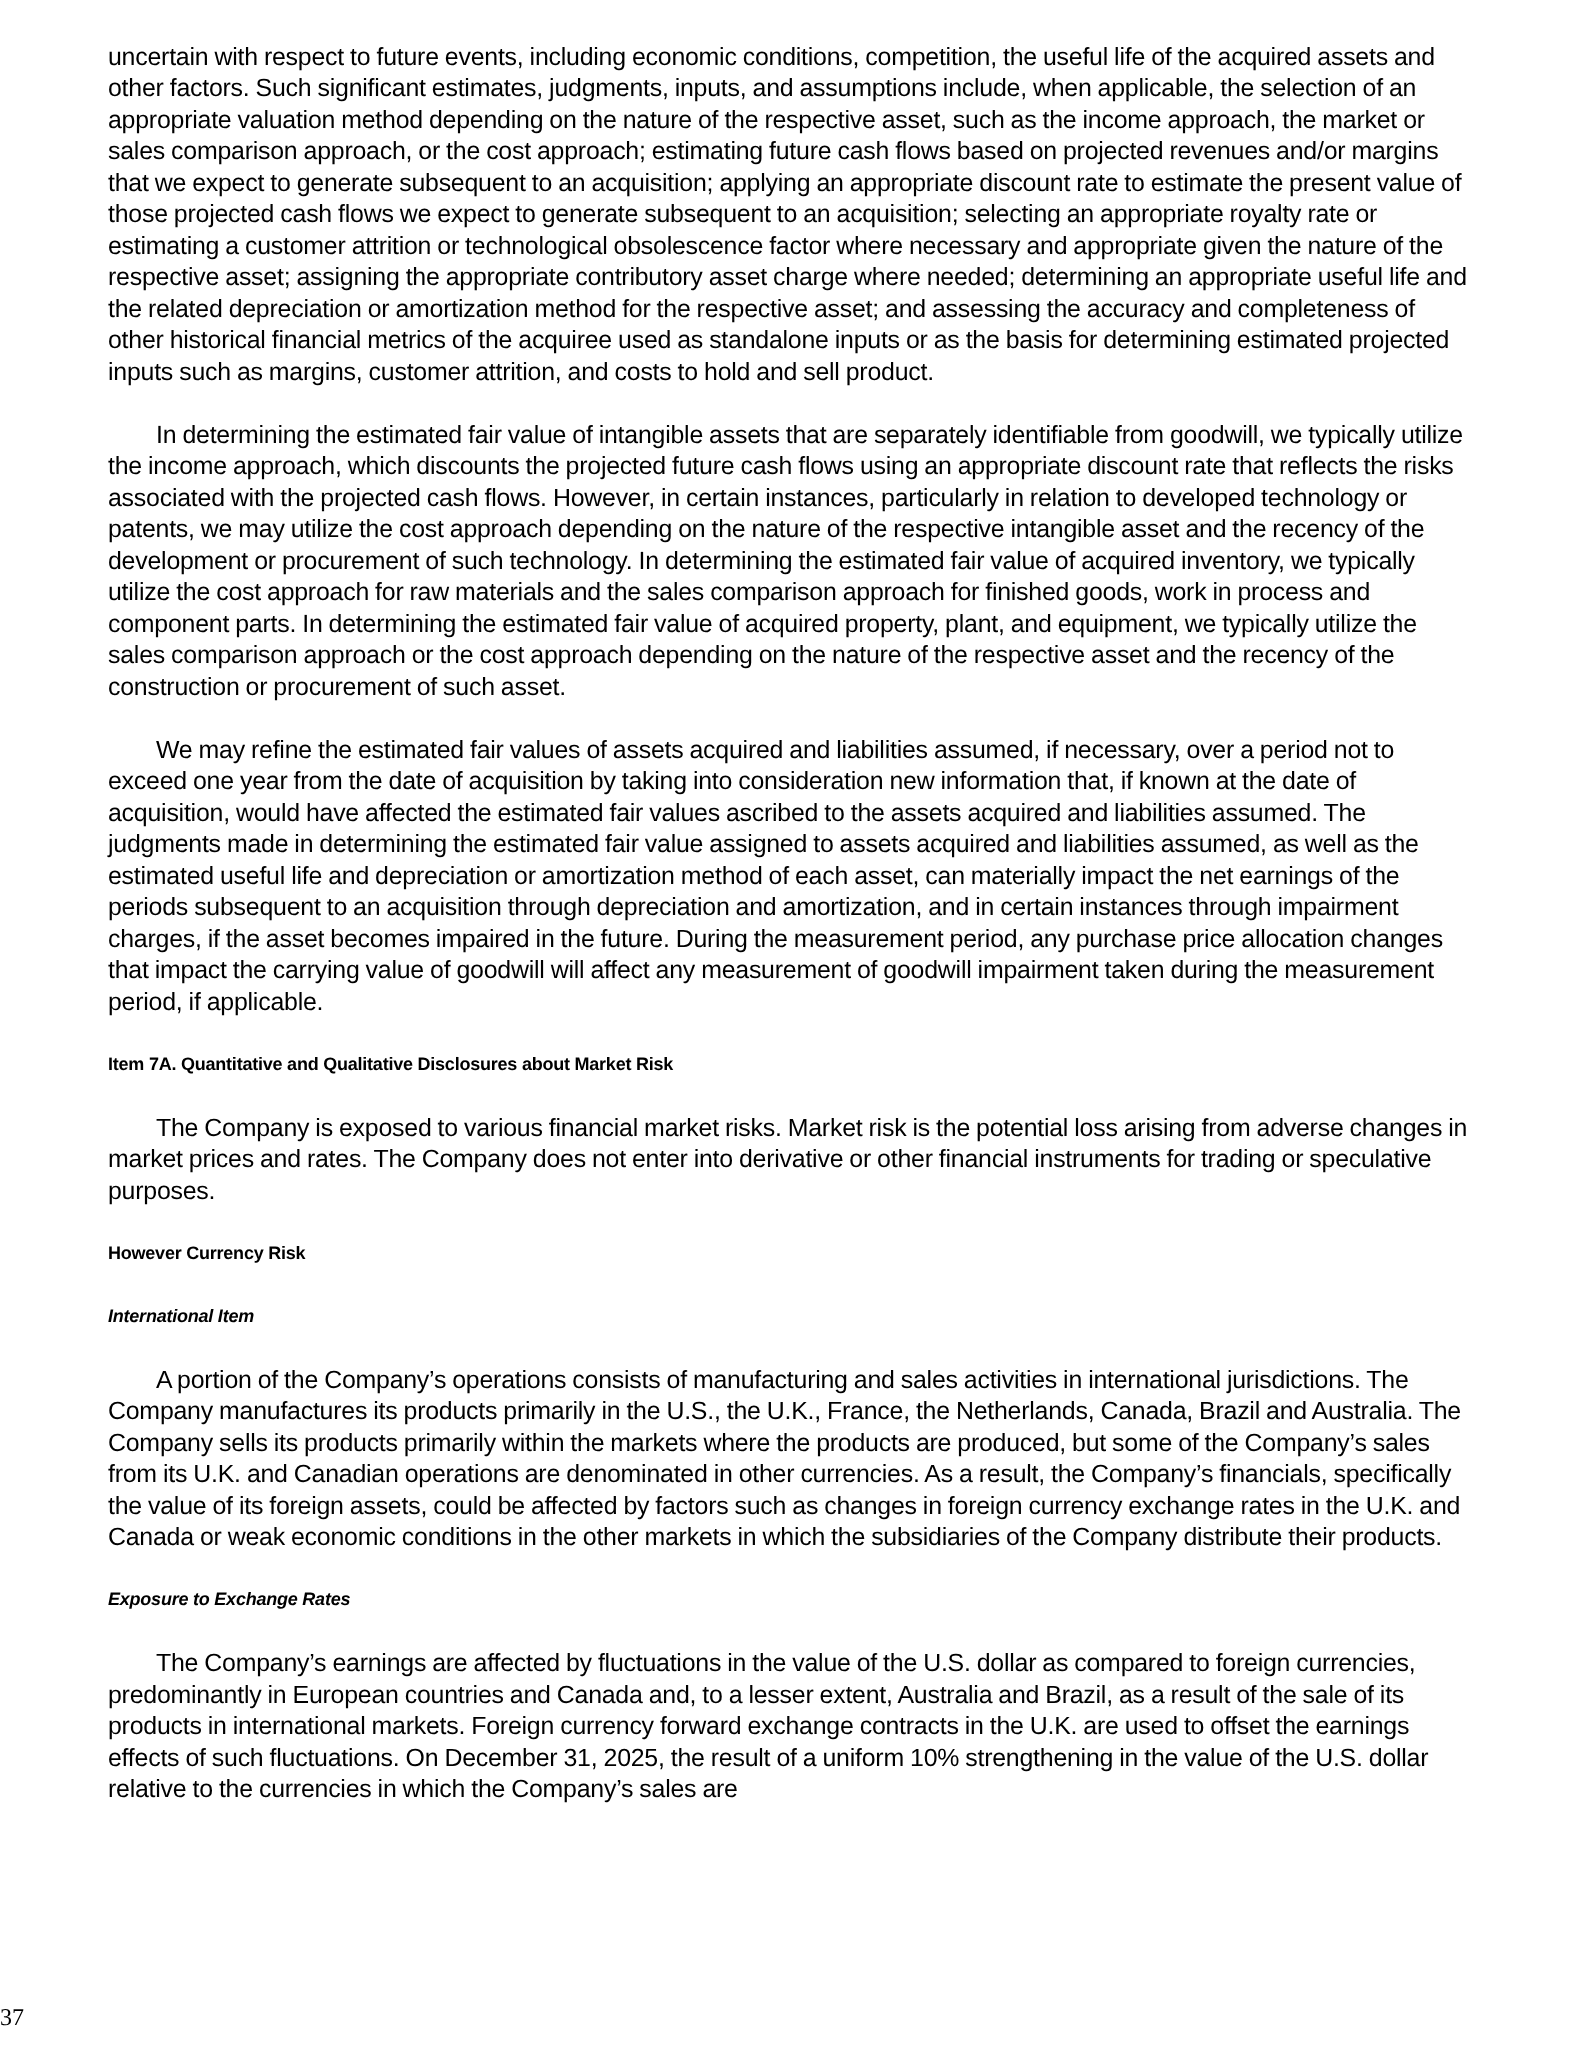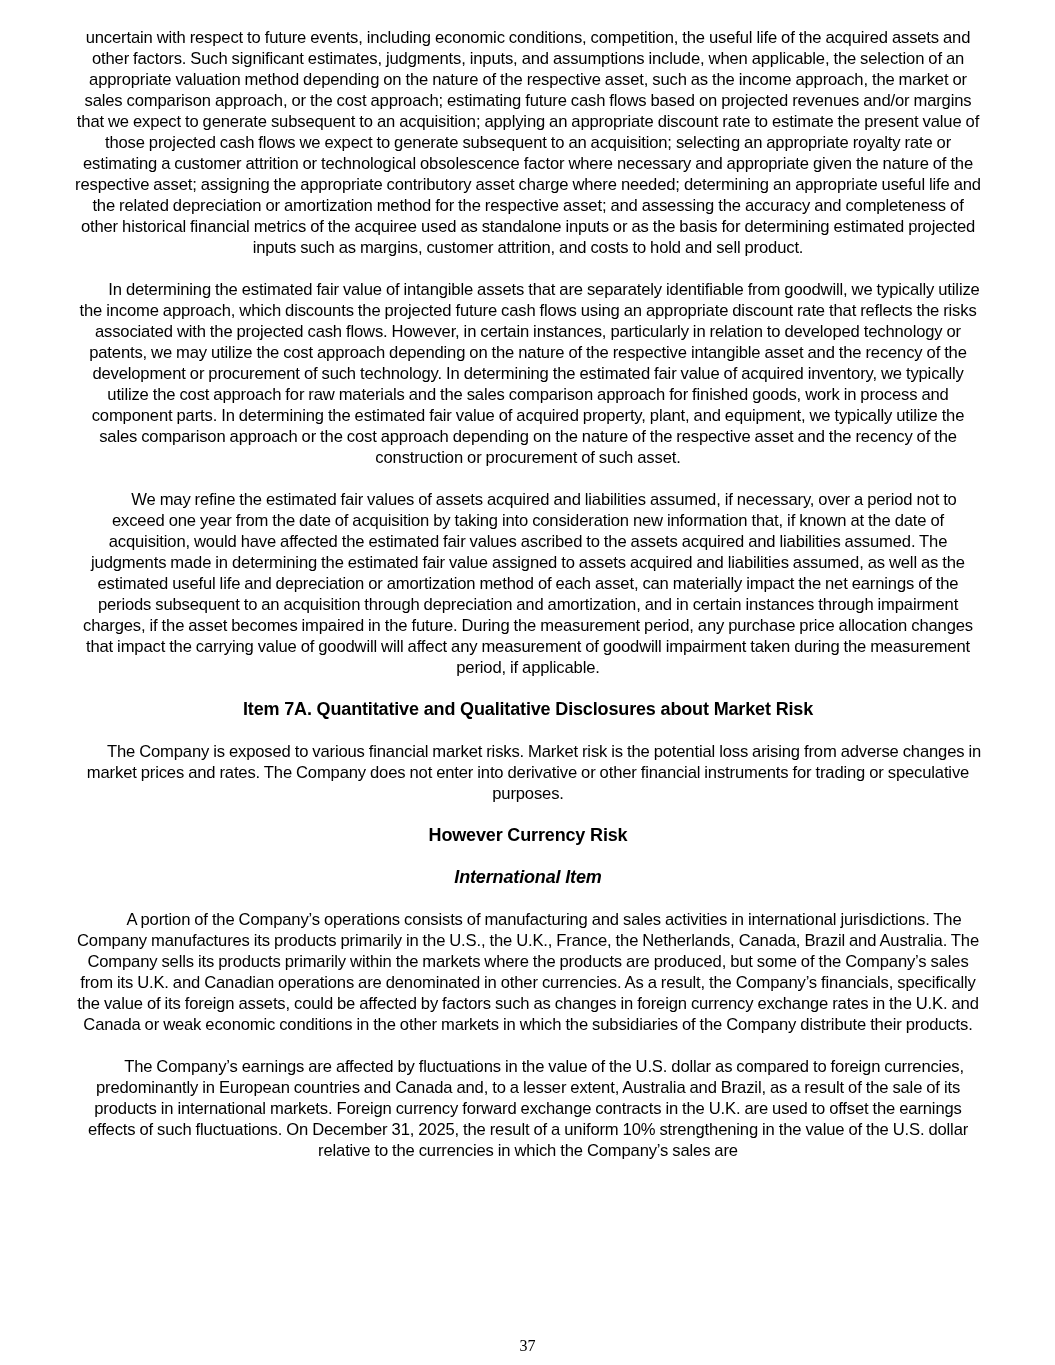--- a/index.html
+++ b/index.html
@@ -13,64 +13,64 @@
       position: relative;
       overflow: hidden;
       color: #000000;
       font-family: "Liberation Sans", sans-serif;
     }
     .page {
       position: absolute;
       left: 72px;
       top: 27px;
       width: 912px;
-      text-align: center;
     }
     .para {
       font-size: 16.6px;
       line-height: 21px;
       margin: 0 0 21px 0;
       word-spacing: -0.4px;
       letter-spacing: -0.15px;
     }
     .para.indent {
       text-indent: 32px;
     }
     .heading {
-      font-size: 18px;
+      font-size: 12px;
       line-height: 21px;
       font-weight: bold;
       margin: 0 0 21px 0;
       letter-spacing: -0.15px;
     }
     .heading.italic {
       font-style: italic;
     }
     .page-number {
       position: absolute;
       left: 0;
       width: 1055px;
       top: 1337px;
-      text-align: center;
+      text-align: left;
       font-family: "Liberation Serif", serif;
       font-size: 16px;
     }
   </style>
 </head>
 <body>
 
 <div class="page">
   <p class="para">uncertain with respect to future events, including economic conditions, competition, the useful life of the acquired assets and other factors. Such significant estimates, judgments, inputs, and assumptions include, when applicable, the selection of an appropriate valuation method depending on the nature of the respective asset, such as the income approach, the market or sales comparison approach, or the cost approach; estimating future cash flows based on projected revenues and/or margins that we expect to generate subsequent to an acquisition; applying an appropriate discount rate to estimate the present value of those projected cash flows we expect to generate subsequent to an acquisition; selecting an appropriate royalty rate or estimating a customer attrition or technological obsolescence factor where necessary and appropriate given the nature of the respective asset; assigning the appropriate contributory asset charge where needed; determining an appropriate useful life and the related depreciation or amortization method for the respective asset; and assessing the accuracy and completeness of other historical financial metrics of the acquiree used as standalone inputs or as the basis for determining estimated projected inputs such as margins, customer attrition, and costs to hold and sell product.</p>
   <p class="para indent">In determining the estimated fair value of intangible assets that are separately identifiable from goodwill, we typically utilize the income approach, which discounts the projected future cash flows using an appropriate discount rate that reflects the risks associated with the projected cash flows. However, in certain instances, particularly in relation to developed technology or patents, we may utilize the cost approach depending on the nature of the respective intangible asset and the recency of the development or procurement of such technology. In determining the estimated fair value of acquired inventory, we typically utilize the cost approach for raw materials and the sales comparison approach for finished goods, work in process and component parts. In determining the estimated fair value of acquired property, plant, and equipment, we typically utilize the sales comparison approach or the cost approach depending on the nature of the respective asset and the recency of the construction or procurement of such asset.</p>
   <p class="para indent">We may refine the estimated fair values of assets acquired and liabilities assumed, if necessary, over a period not to exceed one year from the date of acquisition by taking into consideration new information that, if known at the date of acquisition, would have affected the estimated fair values ascribed to the assets acquired and liabilities assumed. The judgments made in determining the estimated fair value assigned to assets acquired and liabilities assumed, as well as the estimated useful life and depreciation or amortization method of each asset, can materially impact the net earnings of the periods subsequent to an acquisition through depreciation and amortization, and in certain instances through impairment charges, if the asset becomes impaired in the future. During the measurement period, any purchase price allocation changes that impact the carrying value of goodwill will affect any measurement of goodwill impairment taken during the measurement period, if applicable.</p>
 
   <h2 class="heading">Item 7A. Quantitative and Qualitative Disclosures about Market Risk</h2>
   <p class="para indent">The Company is exposed to various financial market risks. Market risk is the potential loss arising from adverse changes in market prices and rates. The Company does not enter into derivative or other financial instruments for trading or speculative purposes.</p>
 
   <h3 class="heading">However Currency Risk</h3>
 
   <h4 class="heading italic">International Item</h4>
   <p class="para indent">A portion of the Company’s operations consists of manufacturing and sales activities in international jurisdictions. The Company manufactures its products primarily in the U.S., the U.K., France, the Netherlands, Canada, Brazil and Australia. The Company sells its products primarily within the markets where the products are produced, but some of the Company’s sales from its U.K. and Canadian operations are denominated in other currencies. As a result, the Company’s financials, specifically the value of its foreign assets, could be affected by factors such as changes in foreign currency exchange rates in the U.K. and Canada or weak economic conditions in the other markets in which the subsidiaries of the Company distribute their products.</p>
 
+  <h4 class="heading italic">Exposure to Exchange Rates</h4>
   <p class="para indent">The Company’s earnings are affected by fluctuations in the value of the U.S. dollar as compared to foreign currencies, predominantly in European countries and Canada and, to a lesser extent, Australia and Brazil, as a result of the sale of its products in international markets. Foreign currency forward exchange contracts in the U.K. are used to offset the earnings effects of such fluctuations. On December 31, 2025, the result of a uniform 10% strengthening in the value of the U.S. dollar relative to the currencies in which the Company’s sales are</p>
 </div>
 
 <div class="page-number">37</div>
 
 </body></html>

